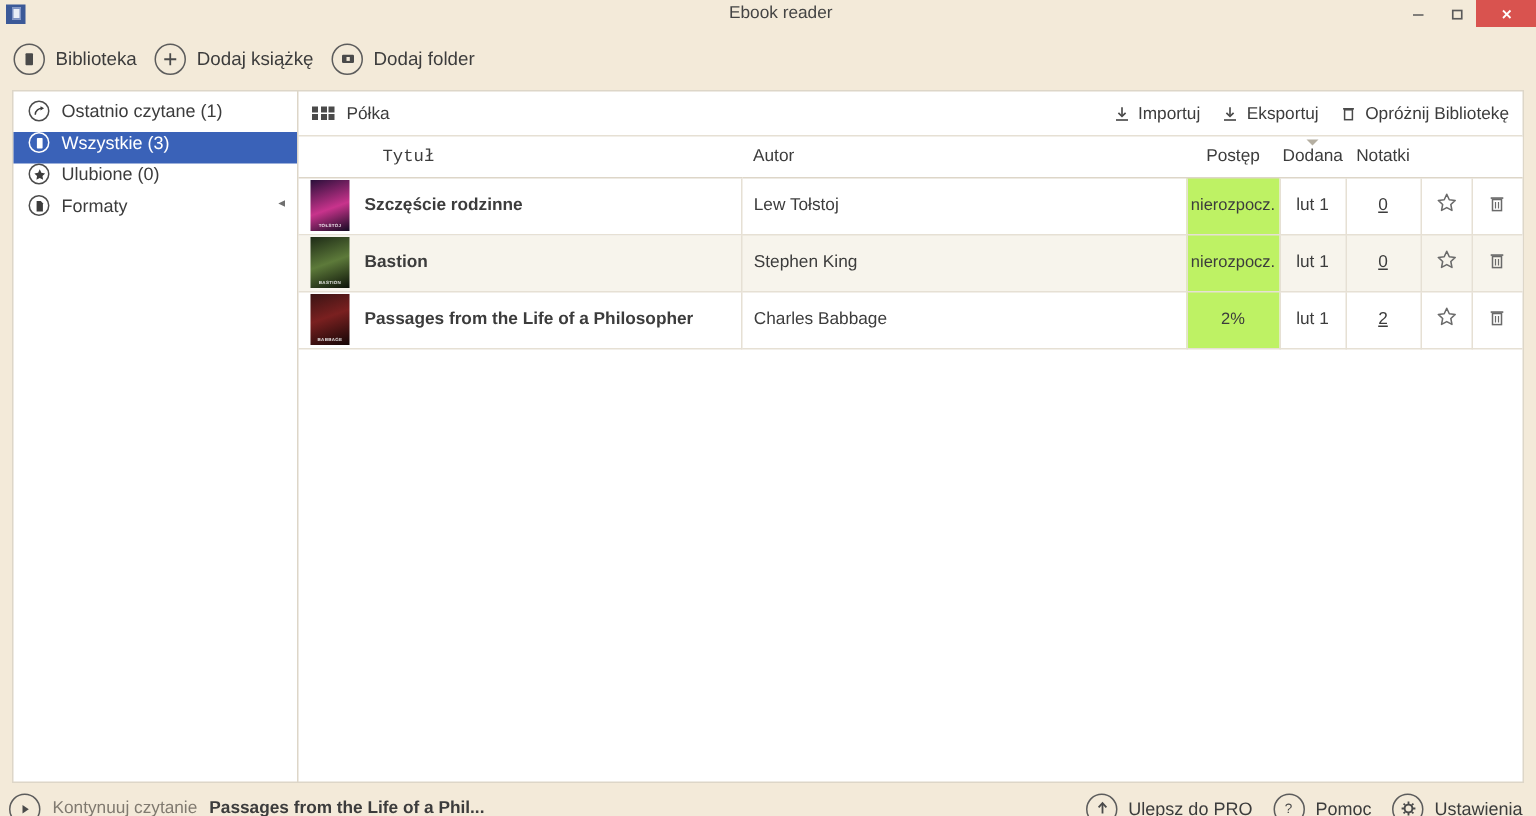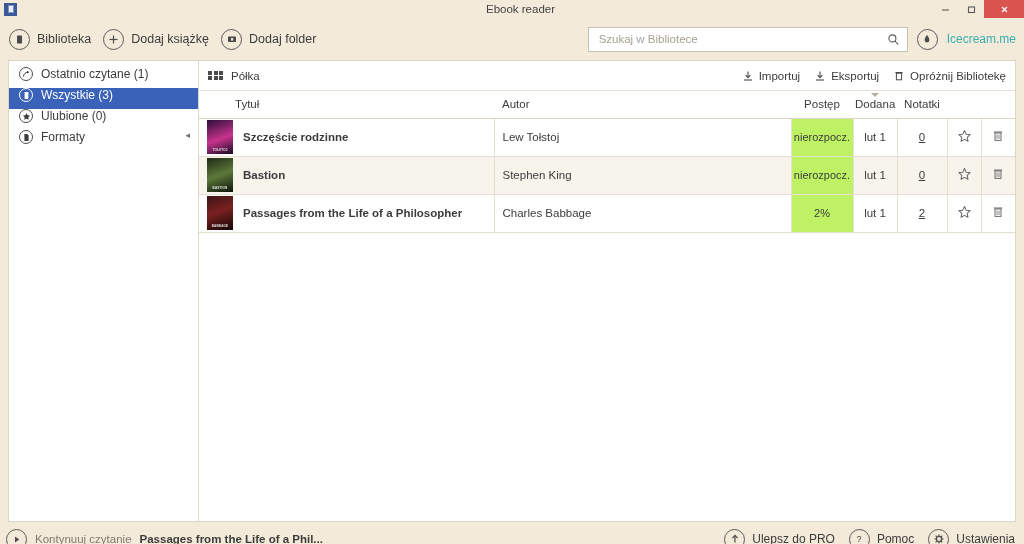--- a/index.html
+++ b/index.html
@@ -120,21 +120,21 @@
   .ha { display: flex; align-items: center; gap: 5px; font-size: 11.5px; color: #3c3c3c; cursor: default; }
   .ha svg { display: block; color: #4a4a4a; }
 
   
   table { width: 100%; border-collapse: collapse; table-layout: fixed; }
   thead th {
     height: 27px; font-size: 11.5px; font-weight: normal; color: #3c3c3c;
     text-align: left; padding: 0 8px; position: relative;
     border-bottom: 1px solid #ddd6c8; background: #fff;
   }
-  th.c-title   { width: 295px; padding-left: 36px; }
+  th.c-title   { width: 295px; padding-left: 56px; font-family: Liberation Mono, monospace; }
   th.c-author  { width: 297px; }
   th.c-prog    { width: 62px; text-align: center; padding: 0 2px; margin-top: 45px; }
   th.c-date    { width: 44px; text-align: left; padding: 0 2px; }
   th.c-notes   { width: 50px; text-align: center; padding: 0 2px; }
   th.c-fav     { width: 34px; }
   th.c-del     { width: 34px; }
   .sortmark {
     position: absolute; top: 2px; left: 50%; transform: translateX(-50%);
     width: 0; height: 0;
     border-left: 4px solid transparent; border-right: 4px solid transparent;
@@ -228,37 +228,20 @@
   <div class="tb-btn">
     <span class="circ">
       <svg width="12" height="12" viewBox="0 0 12 12">
           <rect x="2" y="3.5" width="8" height="5.5" rx="0.8" fill="currentColor"></rect>
           <rect x="5" y="5" width="2.2" height="2.6" fill="#f3ead9"></rect>
         </svg>
     </span>
     <span>Dodaj folder</span>
   </div>
 
-  <div id="search-wrap">
-    <div id="search-box">
-      <input id="search-input" type="text" placeholder="Szukaj w Bibliotece" style="">
-      <span id="search-icon">
-        <svg width="13" height="13" viewBox="0 0 13 13">
-            <circle cx="5.4" cy="5.4" r="3.5" fill="none" stroke="currentColor" stroke-width="1.1"></circle>
-            <line x1="8" y1="8" x2="11.2" y2="11.6" stroke="currentColor" stroke-width="1.1"></line>
-          </svg>
-      </span>
-    </div>
-    <span class="circ">
-      <svg width="12" height="12" viewBox="0 0 12 12">
-          <path d="M6 2 C4.2 4.2 3.6 6 3.6 7 a2.4 2.4 0 0 0 4.8 0 c0-1-0.6-2.8-2.4-5z" fill="currentColor"></path>
-        </svg>
-    </span>
-    <span id="brand">Icecream.me</span>
-  </div>
 </div>
 
 <div id="main">
 
   <div id="sidebar">
     <div id="sidebar-top">
 
       <div class="side-item">
         <span class="side-ico">
           <svg width="9" height="9" viewBox="0 0 9 9">

